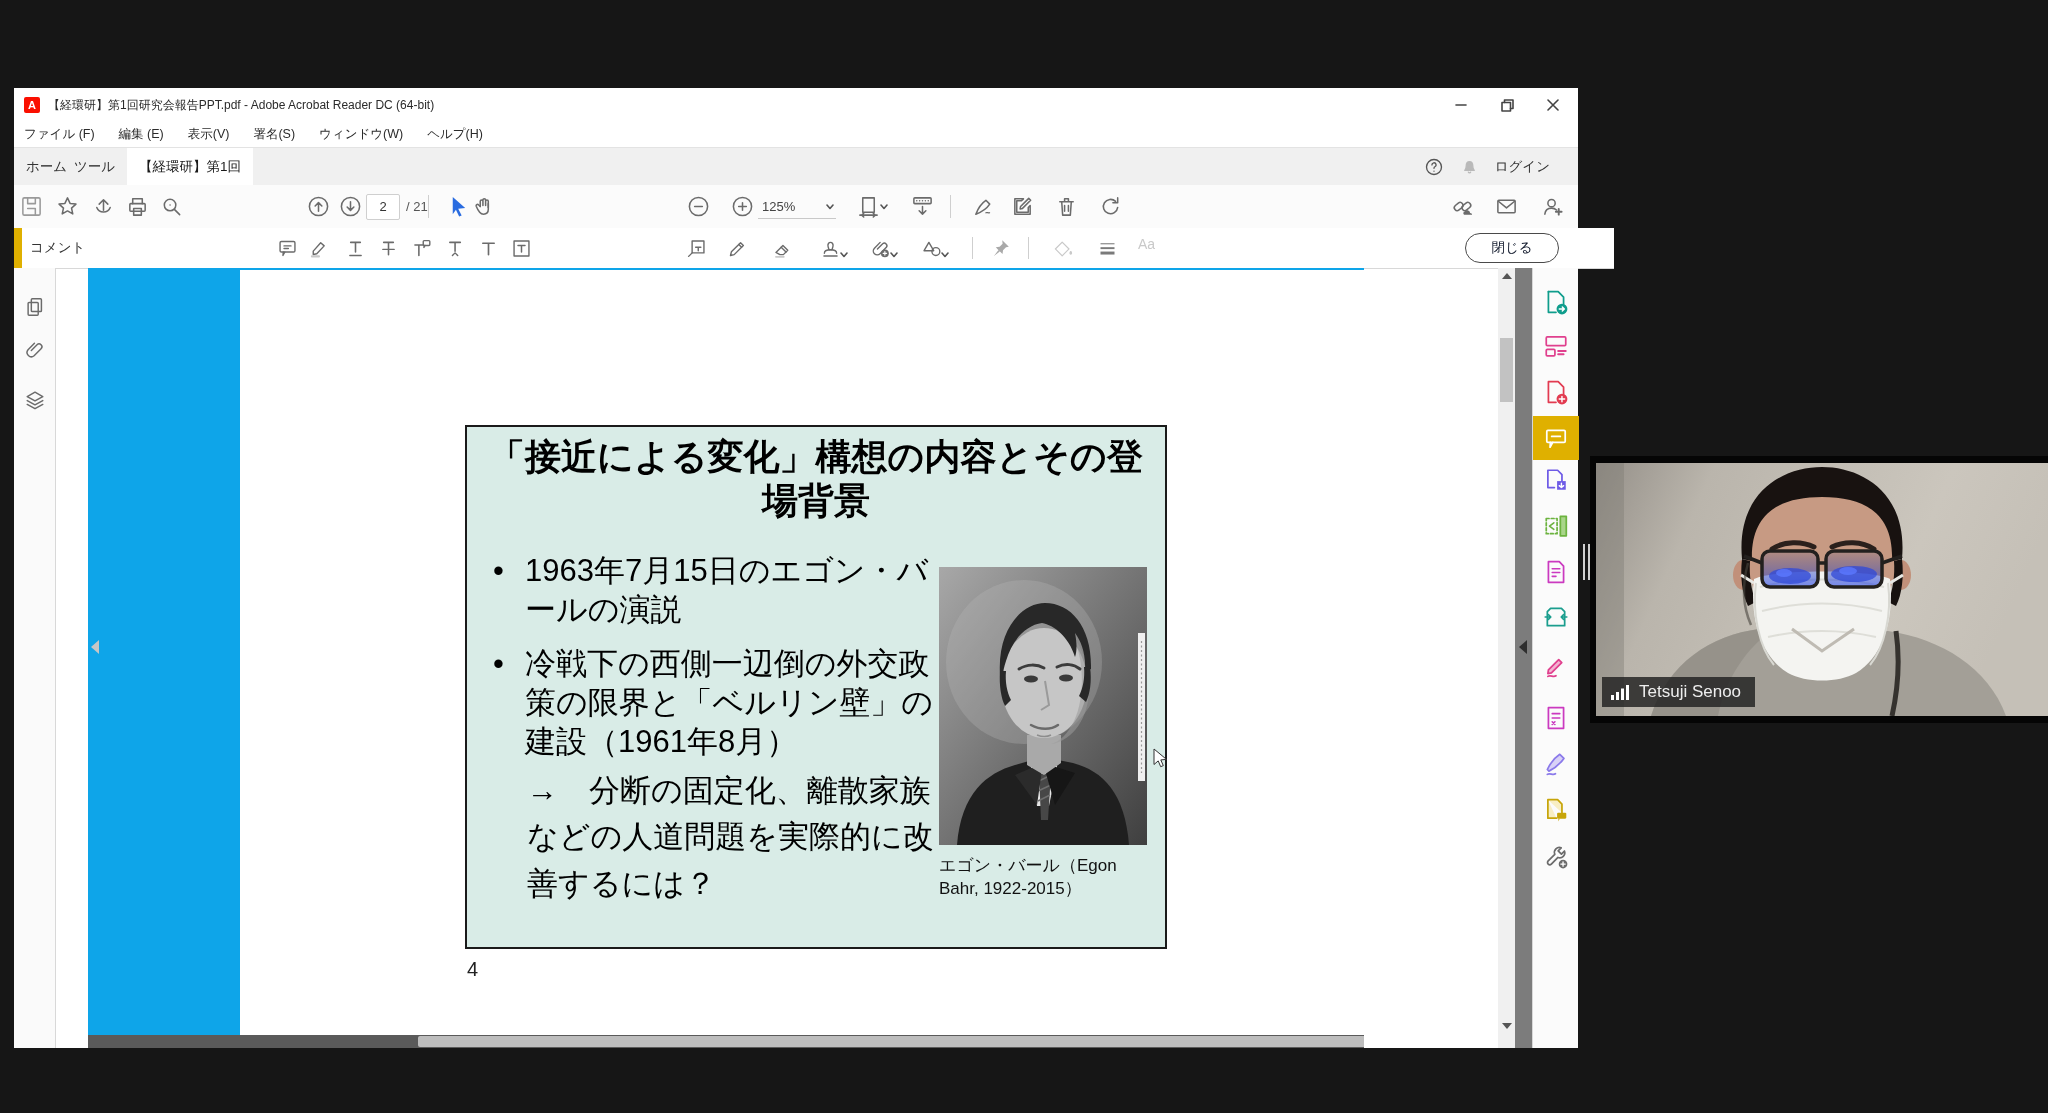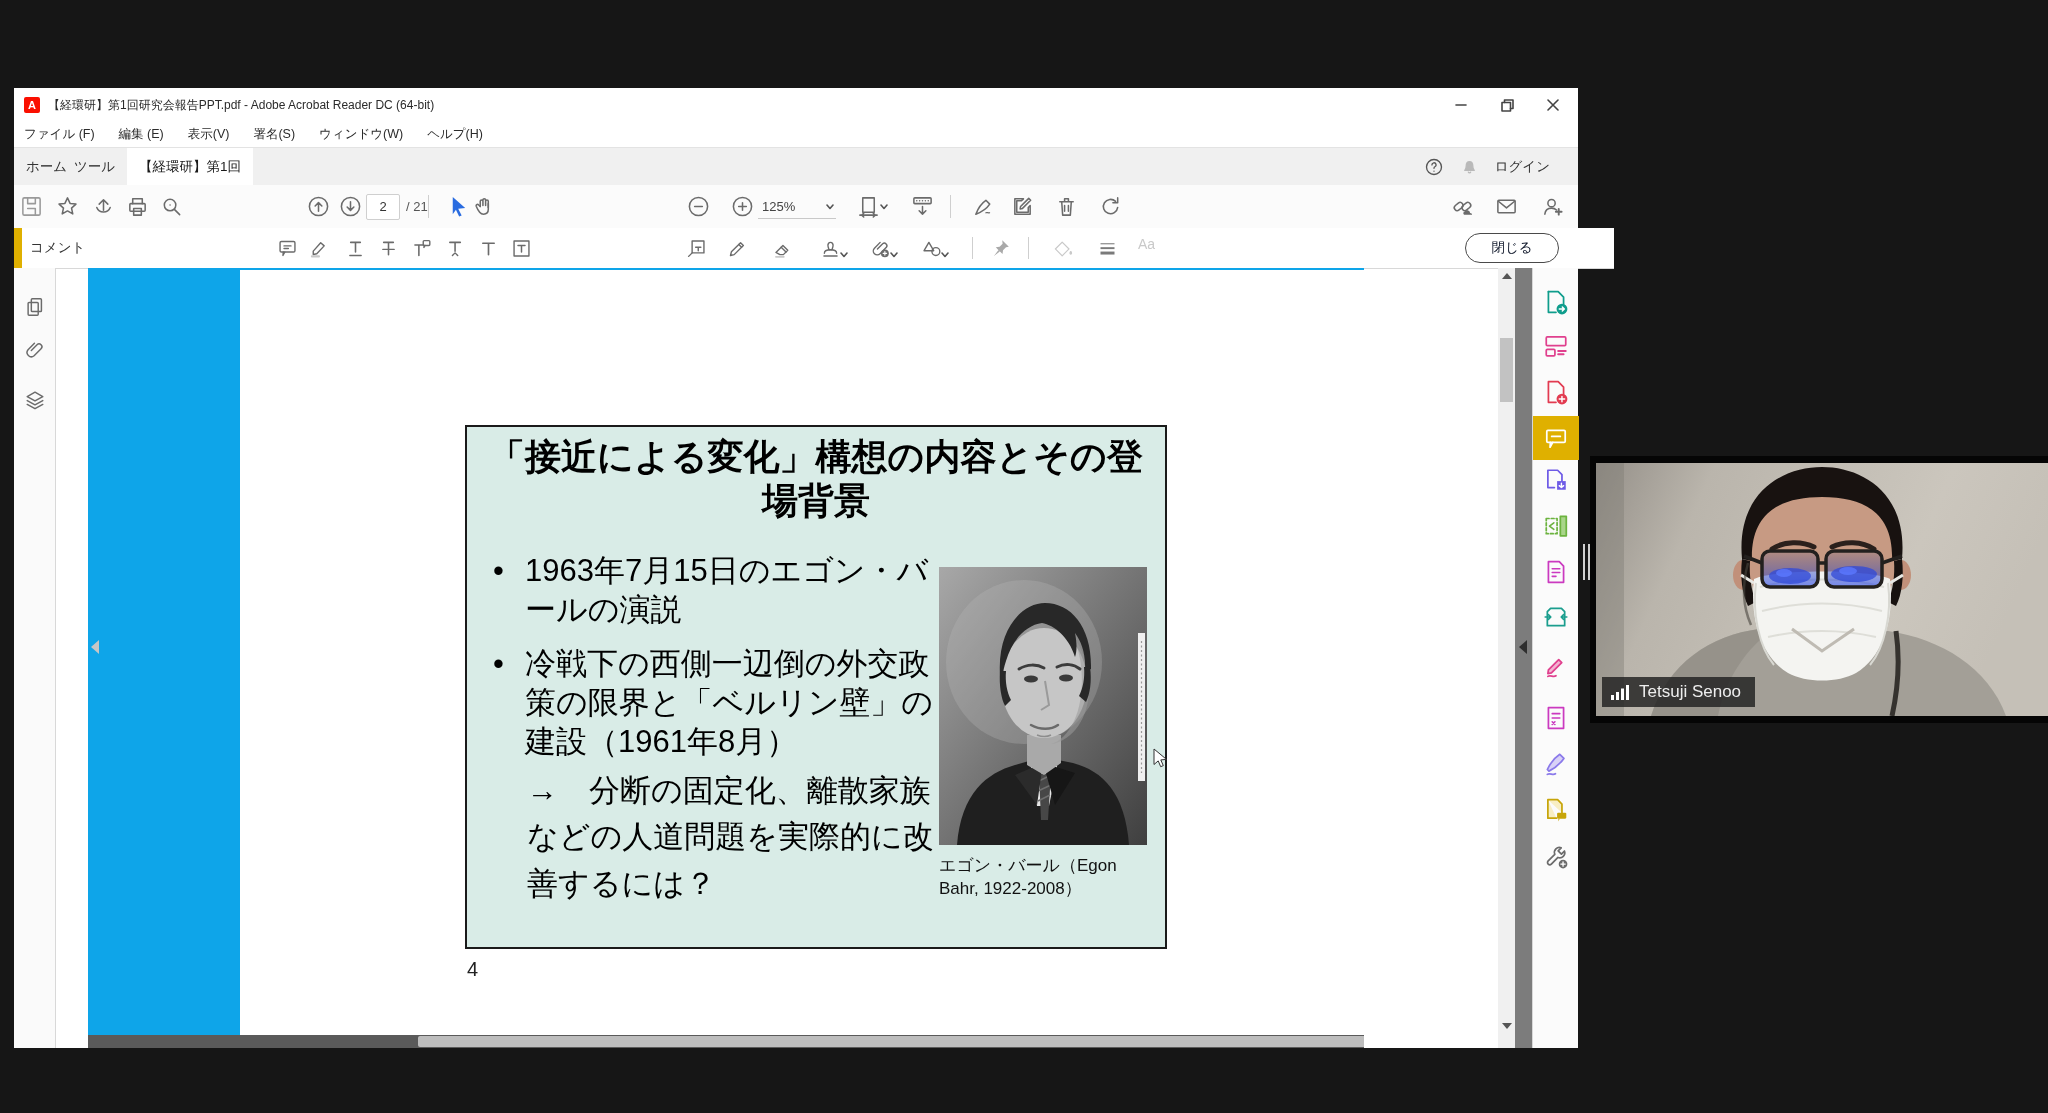--- a/index.html
+++ b/index.html
@@ -368,21 +368,21 @@
               <path d="M151 100c2 14 0 27-4 35l-7-6c4-8 6-18 5-29z" fill="#282828"></path>
               <path d="M80 102c8-5 18-5 25-1M118 100c8-4 17-3 23 2" stroke="#3c3c3c" stroke-width="3" fill="none" stroke-linecap="round"></path>
               <ellipse cx="92" cy="112" rx="7" ry="3.4" fill="#3a3a3a"></ellipse>
               <ellipse cx="127" cy="111" rx="7" ry="3.4" fill="#3a3a3a"></ellipse>
               <path d="M106 114l4 24-8 5" stroke="#9a9a9a" stroke-width="2" fill="none"></path>
               <path d="M92 158c9 5 20 5 27 0" stroke="#6a6a6a" stroke-width="2.5" fill="none" stroke-linecap="round"></path>
               <path d="M98 168c5 2 10 2 14 0" stroke="#8d8d8d" stroke-width="1.5" fill="none"></path>
               <rect x="199" y="66" width="7" height="148" fill="#efefef"></rect>
               <path d="M202.5 74v132" stroke="#9a9a9a" stroke-width="1.2" stroke-dasharray="2 2.5"></path>
             </svg>
-            <div class="photocap">エゴン・バール（Egon Bahr, 1922-2008）</div>
+            <div class="photocap">エゴン・バール（Egon Bahr, 1922-2015）</div>
           </div>
           <div class="pagenum">4</div>
         </div>
         <div class="abs" style="left:3px;top:372px;">
             <div class="tri-left-light"></div>
           </div>
         <div class="hscroll">
             <div class="hthumb"></div>
           </div>
       </div>

